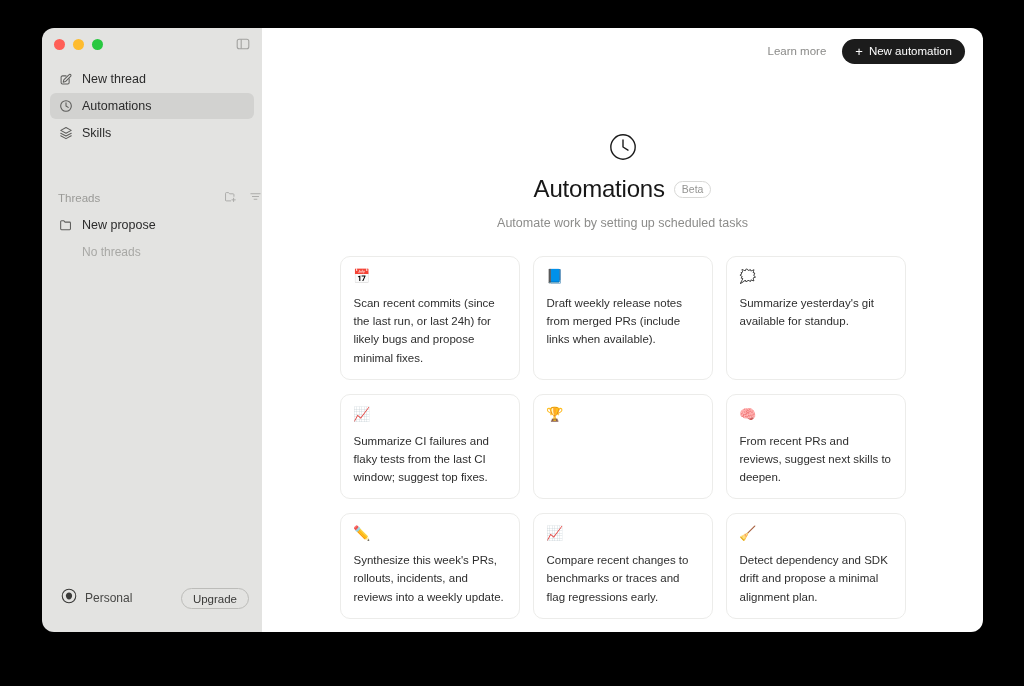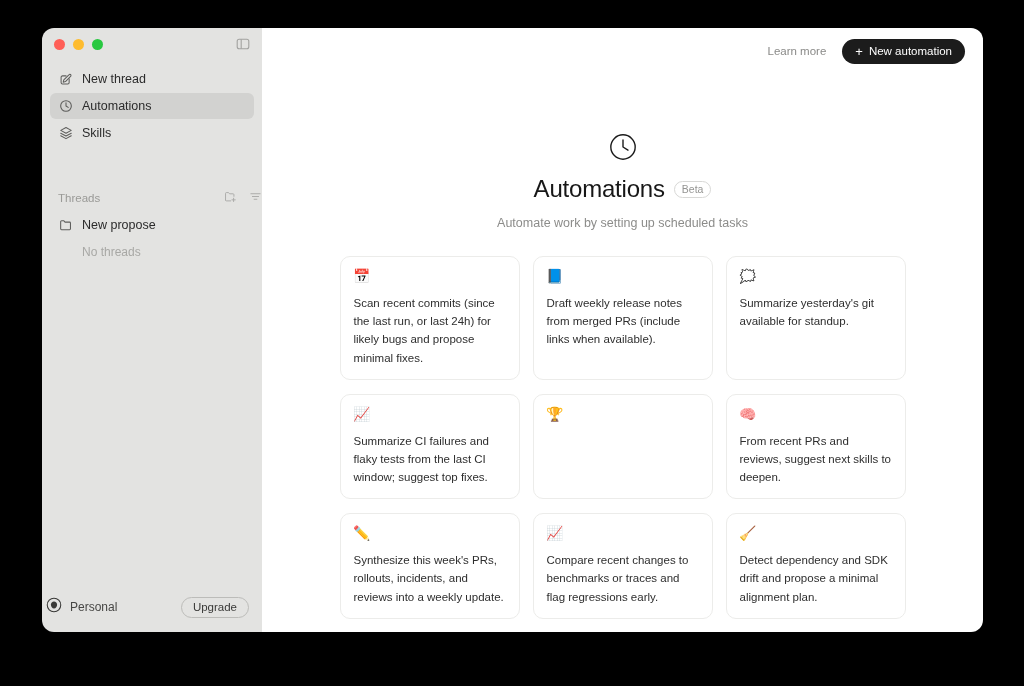--- a/index.html
+++ b/index.html
@@ -70,22 +70,22 @@
   }
   .no-threads {
     font-size: 12px; color: #a8a8a5;
     padding: 0 16px 0 40px;
     margin-top: 8px;
   }
 
   .sidebar-footer {
     margin-top: auto;
     height: 44px;
-    display: flex; align-items: center; justify-content: space-between;
-    padding: 0 13px 6px 4px;
+    display: flex; align-items: flex-start; justify-content: space-between;
+    padding: 0 13px 6px 19px;
   }
   .account { display: flex; align-items: center; gap: 8px; }
   .account-label { font-size: 12px; color: #474745; }
   .upgrade-btn {
     border: 1px solid #bcbcb9;
     border-radius: 11px;
     height: 21px;
     padding: 0 11px;
     display: flex; align-items: center;
     font-size: 11.5px; color: #3a3a38;

